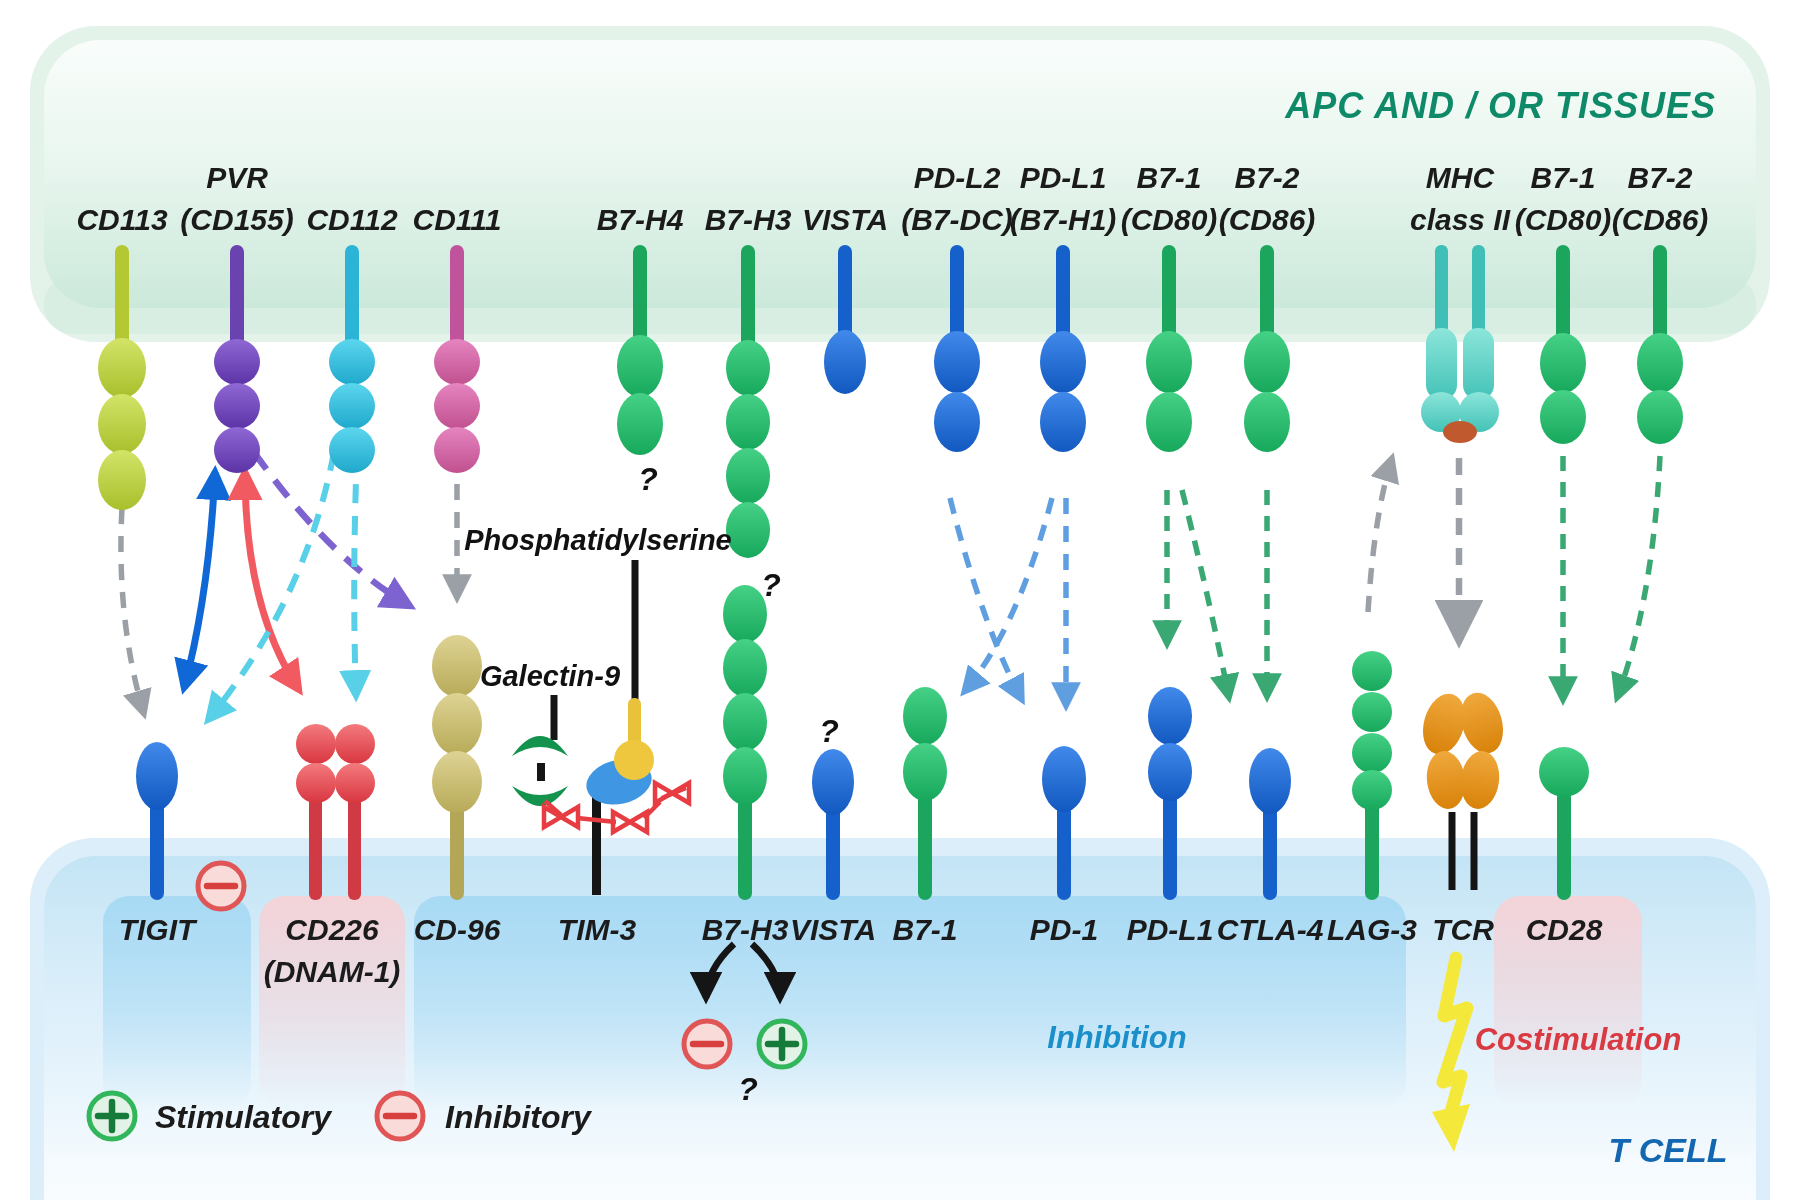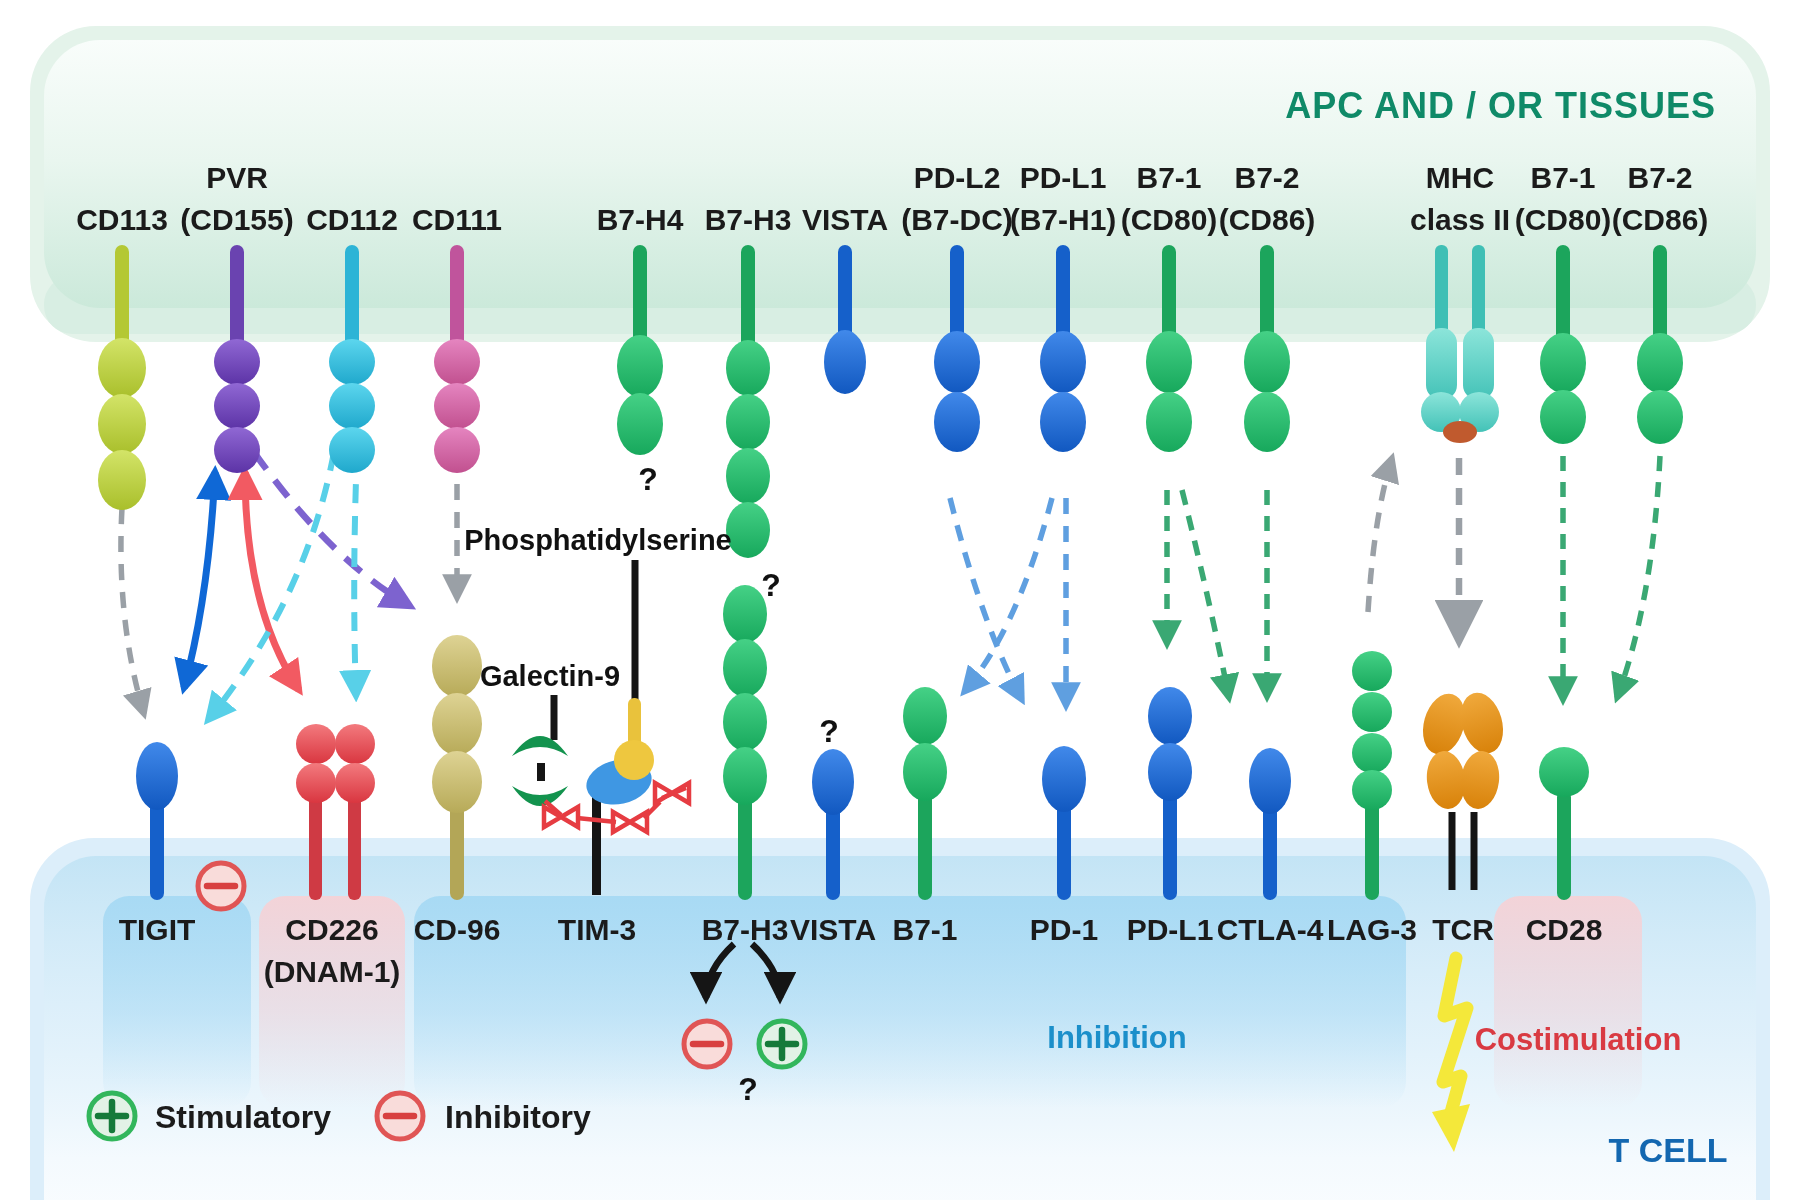--- a/index.html
+++ b/index.html
@@ -1,16 +1,16 @@
 <!DOCTYPE html>
 <html><head>
 <meta charset="utf-8">
 <style>
   html,body{margin:0;padding:0;background:#ffffff;}
-  .stage{width:1800px;height:1200px;position:relative;background:#ffffff;overflow:hidden;}
+  .stage{width:1800px;height:1200px;position:relative;background:#ffffff;overflow:hidden;font-style:italic;}
   svg{display:block;width:1800px;height:1200px;}
   text{font-family:"Liberation Sans", sans-serif;}
   .mol-lbl{font-size:30px;font-weight:bold;fill:#1b1b1b;}
   .apc-title{font-size:36px;font-weight:bold;fill:#0f8a68;letter-spacing:1px;}
   .tcell-title{font-size:34px;font-weight:bold;fill:#1367b0;}
   .inhib-lbl{font-size:31px;font-weight:bold;fill:#1b8fca;}
   .costim-lbl{font-size:31px;font-weight:bold;fill:#d93a42;}
   .legend-lbl{font-size:32px;font-weight:bold;fill:#1b1b1b;}
   .annot-lbl{font-size:29px;font-weight:bold;fill:#111;}
   .qmark{font-size:32px;font-weight:bold;fill:#111;}

